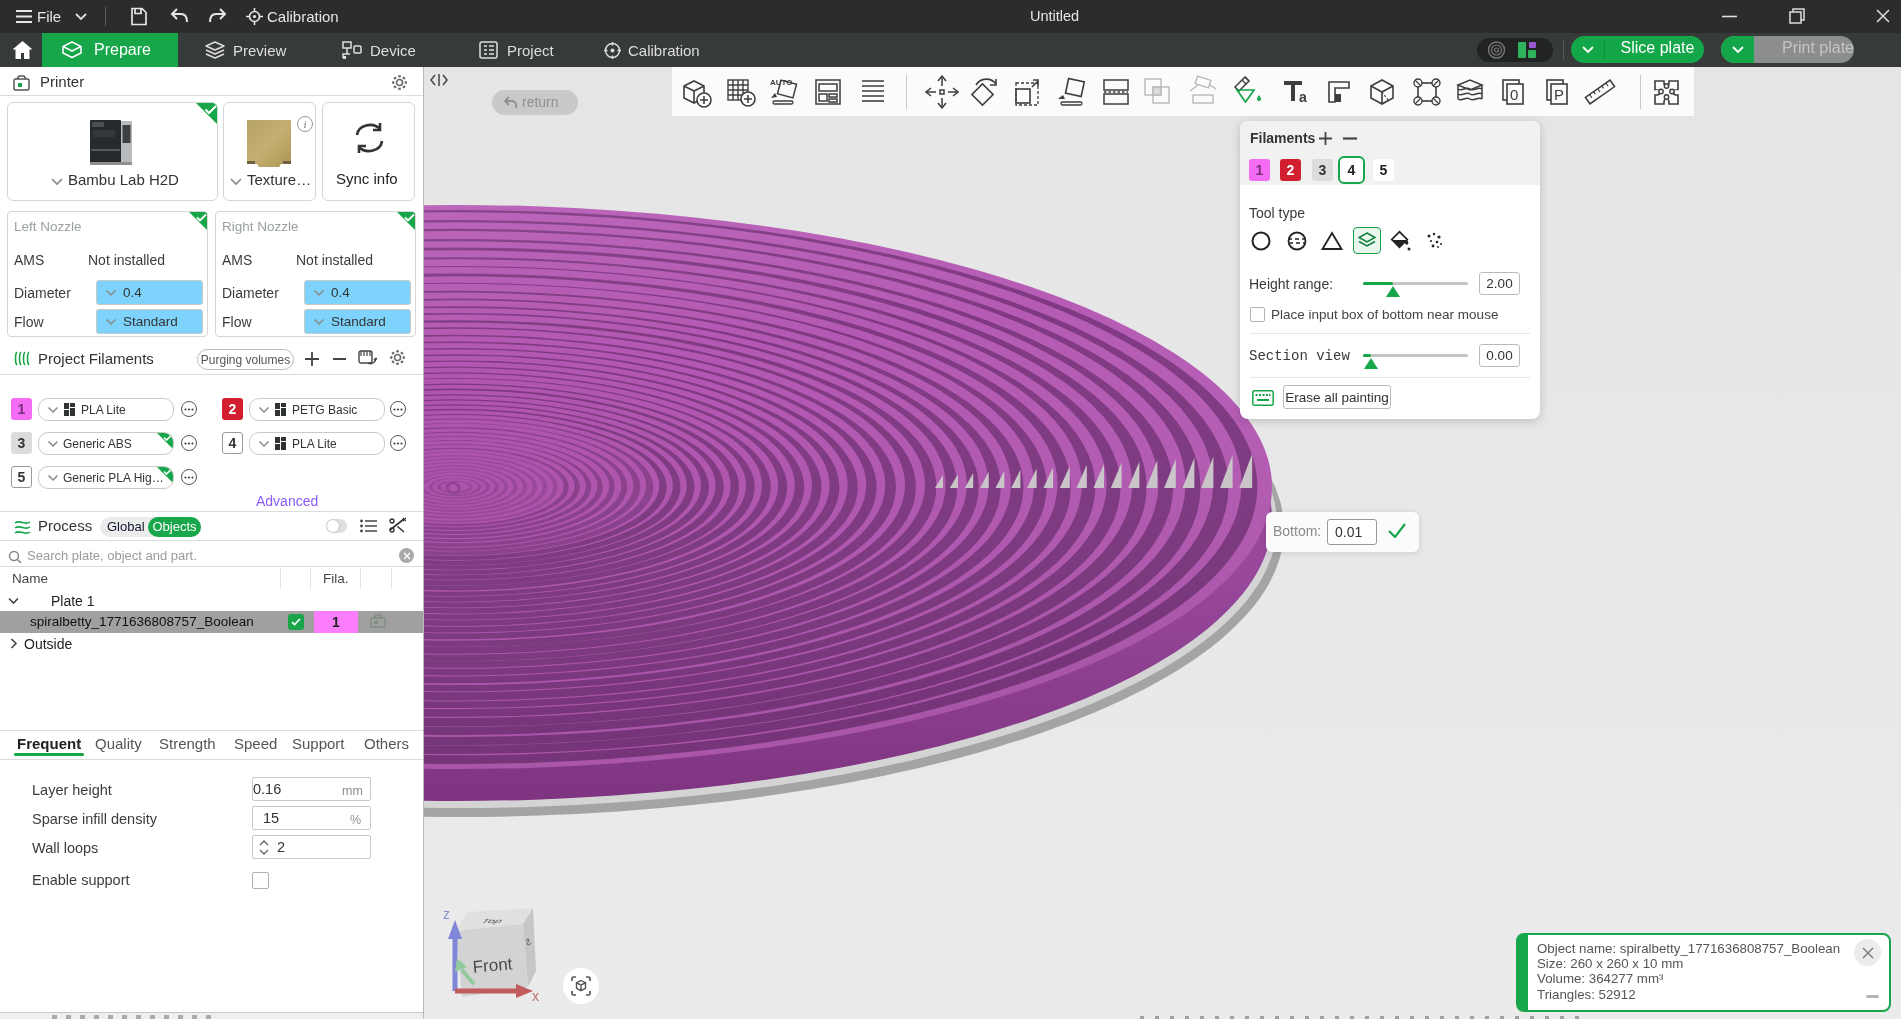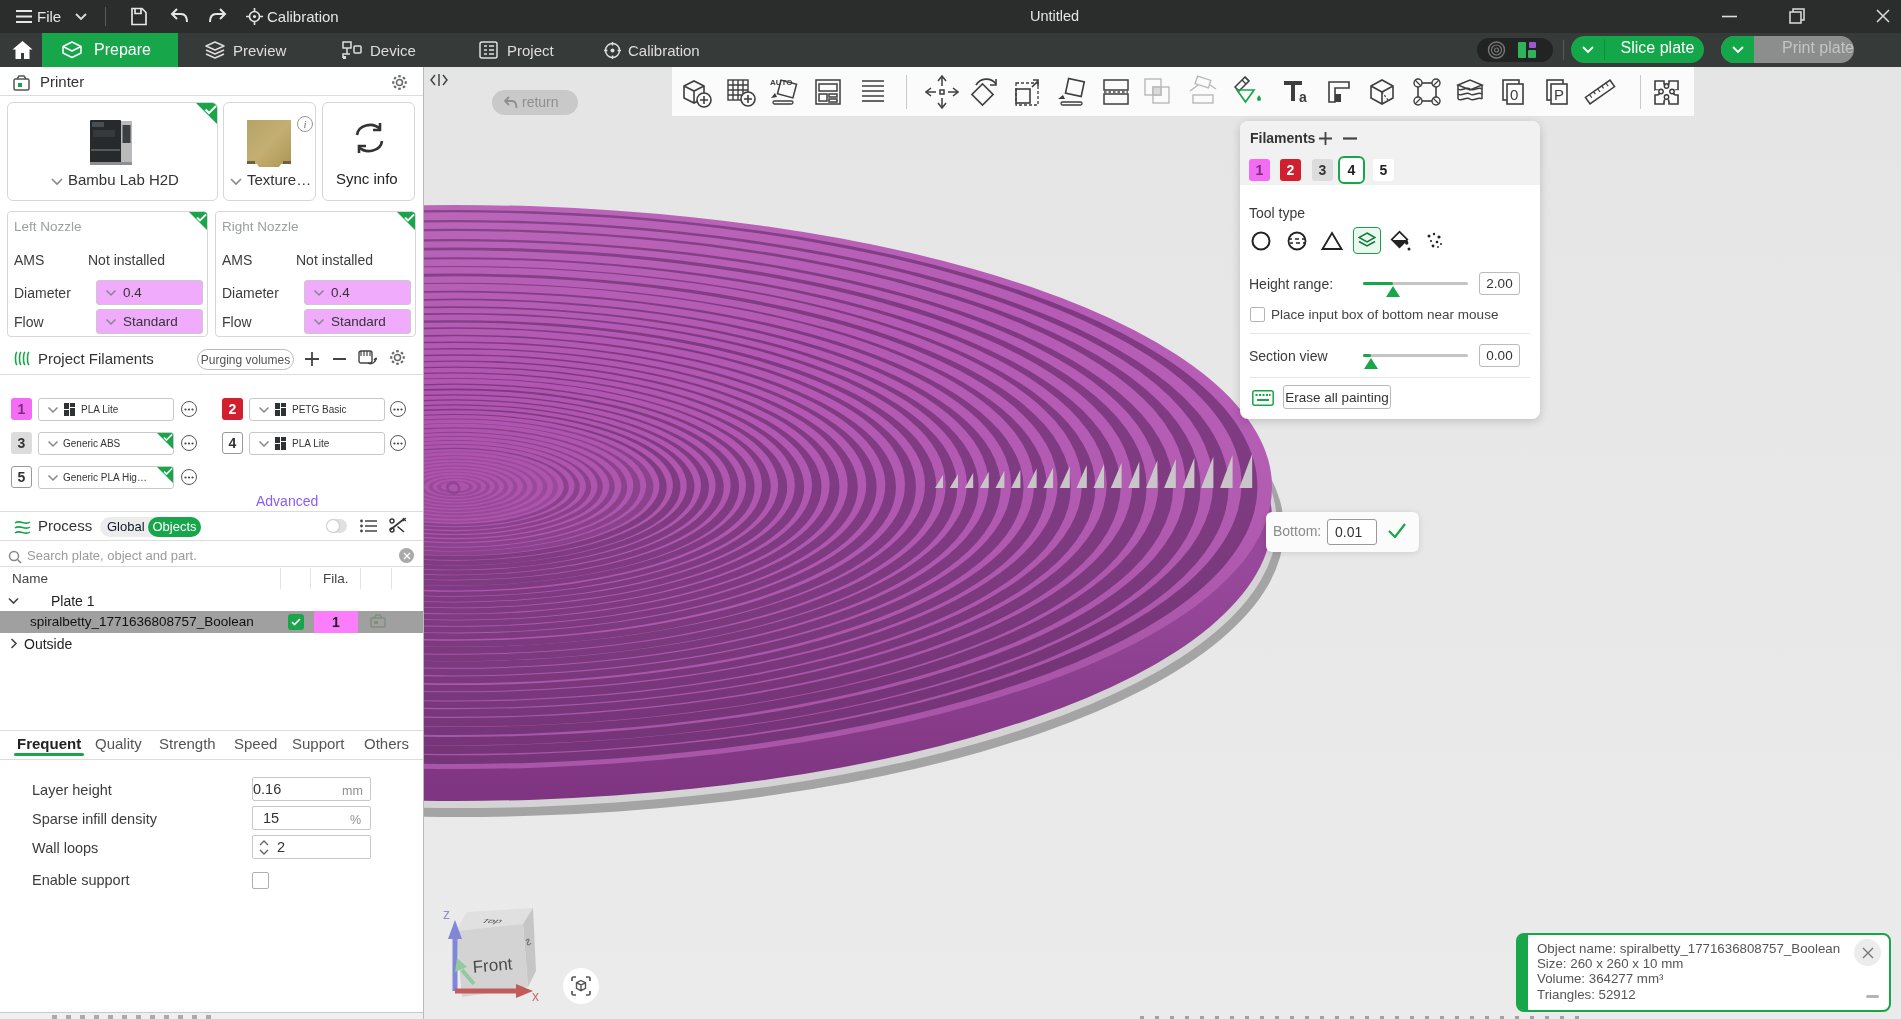--- a/index.html
+++ b/index.html
@@ -8,25 +8,25 @@
 
 #titlebar{left:0;top:0;width:1901px;height:33px;background:#2a2d2c;color:#e6e6e6;}
 #navbar{left:0;top:33px;width:1901px;height:34px;background:#363a39;}
 .navtab{position:absolute;top:0;height:34px;display:flex;align-items:center;color:#dedede;font-size:15px;}
 
 #sidebar{left:0;top:67px;width:424px;height:952px;background:#fff;border-right:1px solid #b9b9b9;}
 .hdrline{position:absolute;left:0;width:423px;border-bottom:1px solid #dcdcdc;}
 .card{position:absolute;border:1px solid #d6d6d6;border-radius:6px;background:#fff;overflow:hidden;}
 .corner{position:absolute;right:-1px;top:-1px;}
 .cornersm{position:absolute;right:-1px;top:-1px;}
-.sel{position:absolute;border:1px solid #c9c9c9;border-radius:3px;background:#f0abfc;display:flex;align-items:center;font-size:13.5px;color:#333;}
+.sel{position:absolute;border:1px solid #c9c9c9;border-radius:3px;background:#7dd3fc;display:flex;align-items:center;font-size:13.5px;color:#333;}
 .lbl{position:absolute;font-size:14px;color:#3c3c3c;}
 .glbl{position:absolute;font-size:13.5px;color:#9aa0a0;}
 .chip{position:absolute;width:21px;height:22px;border-radius:3px;font-size:14px;font-weight:bold;display:flex;align-items:center;justify-content:center;}
-.fcombo{position:absolute;height:23px;white-space:nowrap;border:1px solid #c9c9c9;border-radius:3px;background:#fff;display:flex;align-items:center;font-size:10px;color:#333;overflow:hidden;}
+.fcombo{position:absolute;height:23px;white-space:nowrap;border:1px solid #c9c9c9;border-radius:10px;background:#fff;display:flex;align-items:center;font-size:12px;color:#333;overflow:hidden;}
 .more{position:absolute;width:16px;height:16px;border:1.5px solid #555;border-radius:50%;display:flex;align-items:center;justify-content:center;}
 .tabtxt{position:absolute;font-size:15px;color:#555;}
 .pinput{position:absolute;height:24px;border:1px solid #c8c8c8;border-radius:2px;background:#fff;font-size:14.5px;color:#333;display:flex;align-items:center;}
 .unit{position:absolute;font-size:12.5px;color:#8f8f8f;}
 
 #viewport{left:424px;top:67px;width:1477px;height:952px;background:linear-gradient(#e5e5e5,#ebebeb);}
 #vtoolbar{position:absolute;left:248px;top:0px;width:1022px;height:50px;background:#fbfbfb;border-bottom:1px solid #e3e3e3;}
 #fpanel{position:absolute;left:816px;top:54px;width:300px;height:298px;background:#fff;border-radius:8px;box-shadow:0 2px 10px rgba(0,0,0,.18);}
 #fphead{position:absolute;left:0;top:0;width:300px;height:64px;background:#f1f1f1;border-radius:8px 8px 0 0;}
 .divider{position:absolute;left:10px;width:280px;border-top:1px solid #e6e6e6;}
@@ -743,21 +743,21 @@
           </g>
         </svg>
 <div class="abs" style="left:9px;top:155px;font-size:14px;color:#3a3a3a;">Height range:</div>
 <div class="slidertrack" style="left:123px;top:161px;width:105px;"></div>
 <div class="sliderfill" style="left:123px;top:161px;width:30px;"></div>
 <div class="sliderthumb" style="left:146px;top:165px;"></div>
 <div class="valbox" style="left:239px;top:151px;">2.00</div>
 <div class="abs" style="left:10px;top:186px;width:15px;height:15px;border:1px solid #b5b5b5;border-radius:2px;background:#fff;"></div>
 <div class="abs" style="left:31px;top:186px;font-size:13.5px;color:#444;">Place input box of bottom near mouse</div>
 <div class="divider" style="top:212px;"></div>
-<div class="abs" style="left:9px;top:227px;font-size:14px;color:#3a3a3a;">Section view</div>
+<div class="abs" style="left:9px;top:227px;font-size:14px;color:#3a3a3a;font-family:Liberation Mono, monospace;">Section view</div>
 <div class="slidertrack" style="left:123px;top:233px;width:105px;"></div>
 <div class="sliderfill" style="left:123px;top:233px;width:8px;"></div>
 <div class="sliderthumb" style="left:124px;top:237px;"></div>
 <div class="valbox" style="left:239px;top:223px;">0.00</div>
 <div class="divider" style="top:256px;"></div>
 <svg class="abs" style="left:12px;top:269px" width="22" height="16">
           <rect x="0.8" y="0.8" width="20.4" height="14.4" rx="2" fill="none" stroke="#17a64a" stroke-width="1.5"></rect>
           <g fill="#17a64a">
             <rect x="3.5" y="4" width="2" height="2"></rect>
             <rect x="7" y="4" width="2" height="2"></rect>

